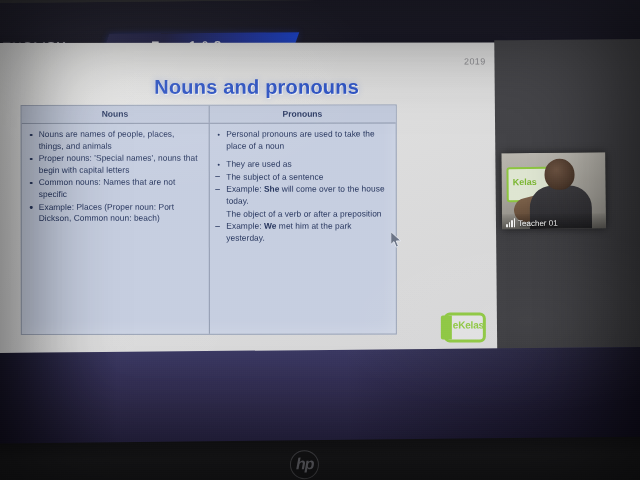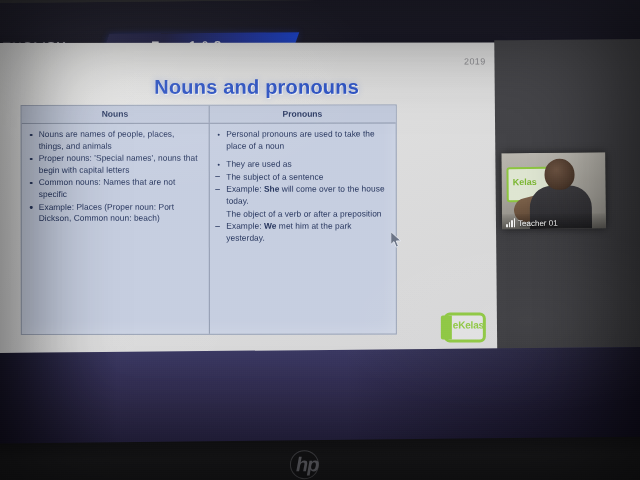--- a/index.html
+++ b/index.html
@@ -347,21 +347,21 @@
     width: 27px;
     height: 27px;
     border-radius: 50%;
     border: 1.5px solid #48484c;
     background: #151517;
   }
   .hp span {
     position: absolute;
     left: 5px;
     top: 2px;
-    font-size: 20px;
+    font-size: 16px;
     font-style: italic;
     font-weight: 700;
     color: #6a6a70;
     letter-spacing: -1px;
     line-height: 22px;
   }
 
   
   .vignette {
     position: absolute; inset: 0; pointer-events: none;

